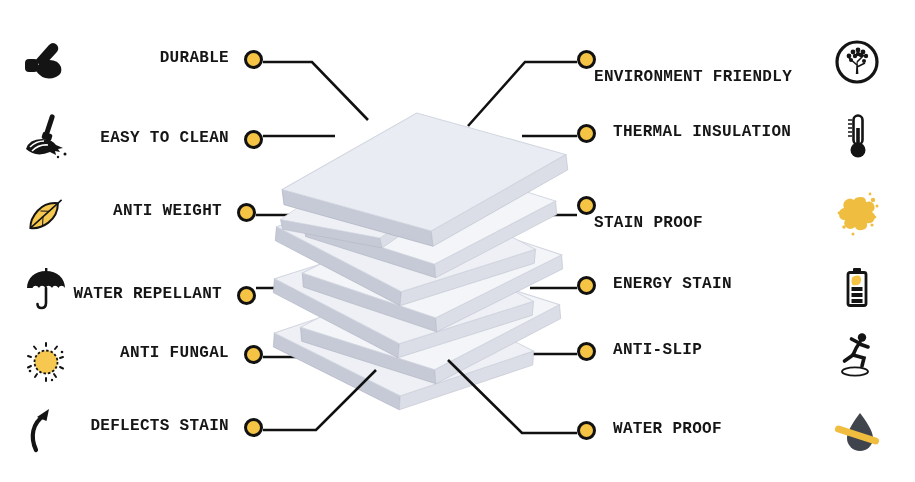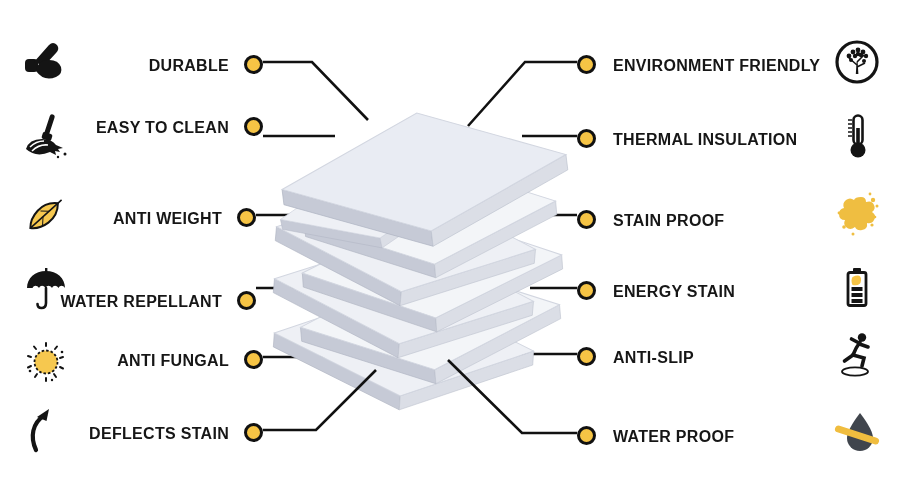--- a/index.html
+++ b/index.html
@@ -16,21 +16,21 @@
   }
   svg.layer{position:absolute;left:0;top:0;}
   .connector polyline{stroke:var(--line);stroke-width:2.6;fill:none;}
   
   .t-left{fill:#C6CAD6;stroke:#ADB2C0;stroke-width:.6;}
   .t-right{fill:#DBDEE6;stroke:#BEC3CF;stroke-width:.6;}
   .t-face{fill:#EEF0F5;stroke:#D2D6E0;stroke-width:1;}
   .t-face.alt{fill:#F3F5F8;}
   .t-face.top{fill:#E9ECF3;}
   
-  .row{position:absolute;height:24px;display:flex;align-items:flex-end;white-space:nowrap;}
+  .row{position:absolute;height:24px;display:flex;align-items:flex-start;white-space:nowrap;font-family:Liberation Mono, monospace;}
   .row .label{
     font-size:16px;font-weight:700;letter-spacing:.3px;color:var(--text);line-height:1;
   }
   .row.left .label{margin-right:15px;}
   .row.right .label{margin-left:17px;}
   .dot{
     width:13px;height:13px;flex:0 0 13px;border:3.5px solid var(--line);
     border-radius:50%;background:var(--accent);box-sizing:content-box;
   }
   .icon{position:absolute;width:52px;height:52px;display:flex;align-items:center;justify-content:center;}
@@ -238,50 +238,50 @@
     <svg width="48" height="48" viewBox="0 0 48 48">
       <path d="M27 4 q13 17 13 25 a13 13 0 1 1 -26 0 q0 -8 13 -25z" fill="#40454D"></path>
       <rect x="1" y="22.5" width="46" height="7" rx="3.5" fill="#F0BD3F" transform="rotate(18 24 26)"></rect>
     </svg>
   </div>
 
   <div class="row left" style="top:50px;right:652px;">
     <span class="label">DURABLE</span>
     <span class="dot"></span>
   </div>
-  <div class="row left" style="top:112px;right:652px;">
+  <div class="row left" style="top:130px;right:652px;">
     <span class="label">EASY TO CLEAN</span>
     <span class="dot"></span>
   </div>
   <div class="row left" style="top:203px;right:659px;">
     <span class="label">ANTI WEIGHT</span>
     <span class="dot"></span>
   </div>
   <div class="row left" style="top:276px;right:659px;margin-top:10px;">
     <span class="label">WATER REPELLANT</span>
     <span class="dot"></span>
   </div>
   <div class="row left" style="top:345px;right:652px;">
     <span class="label">ANTI FUNGAL</span>
     <span class="dot"></span>
   </div>
   <div class="row left" style="top:418px;right:652px;">
     <span class="label">DEFLECTS STAIN</span>
     <span class="dot"></span>
   </div>
 
-  <div class="row right" style="top:50px;left:577px;">
+  <div class="row right" style="top:50px;left:577px;flex-direction:column;">
     <span class="dot"></span>
     <span class="label">ENVIRONMENT FRIENDLY</span>
   </div>
   <div class="row right" style="top:124px;left:577px;">
     <span class="dot"></span>
     <span class="label">THERMAL INSULATION</span>
   </div>
-  <div class="row right" style="top:205px;left:577px;">
+  <div class="row right" style="top:196px;left:577px;flex-direction:column;">
     <span class="dot"></span>
     <span class="label">STAIN PROOF</span>
   </div>
   <div class="row right" style="top:276px;left:577px;">
     <span class="dot"></span>
     <span class="label">ENERGY STAIN</span>
   </div>
   <div class="row right" style="top:342px;left:577px;">
     <span class="dot"></span>
     <span class="label">ANTI-SLIP</span>

